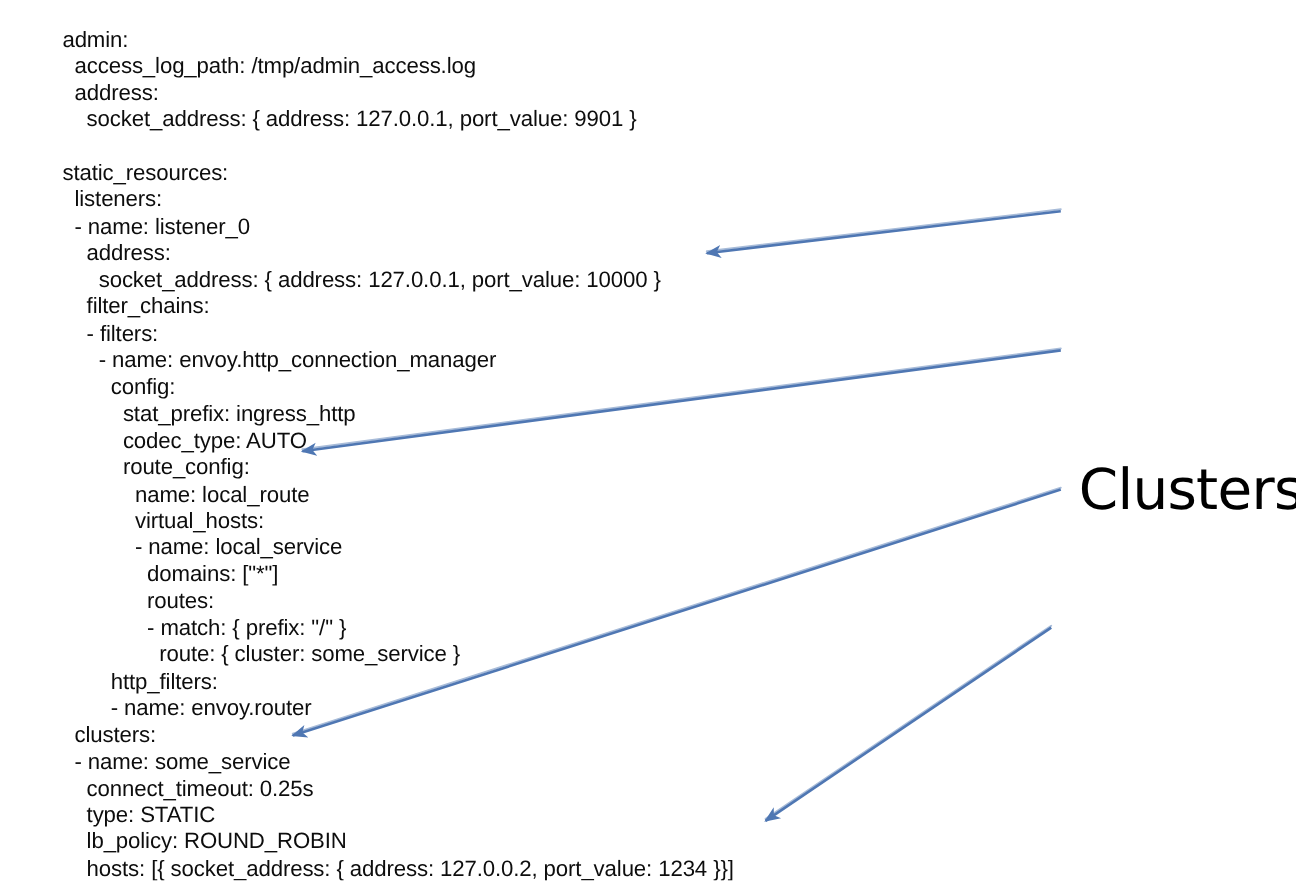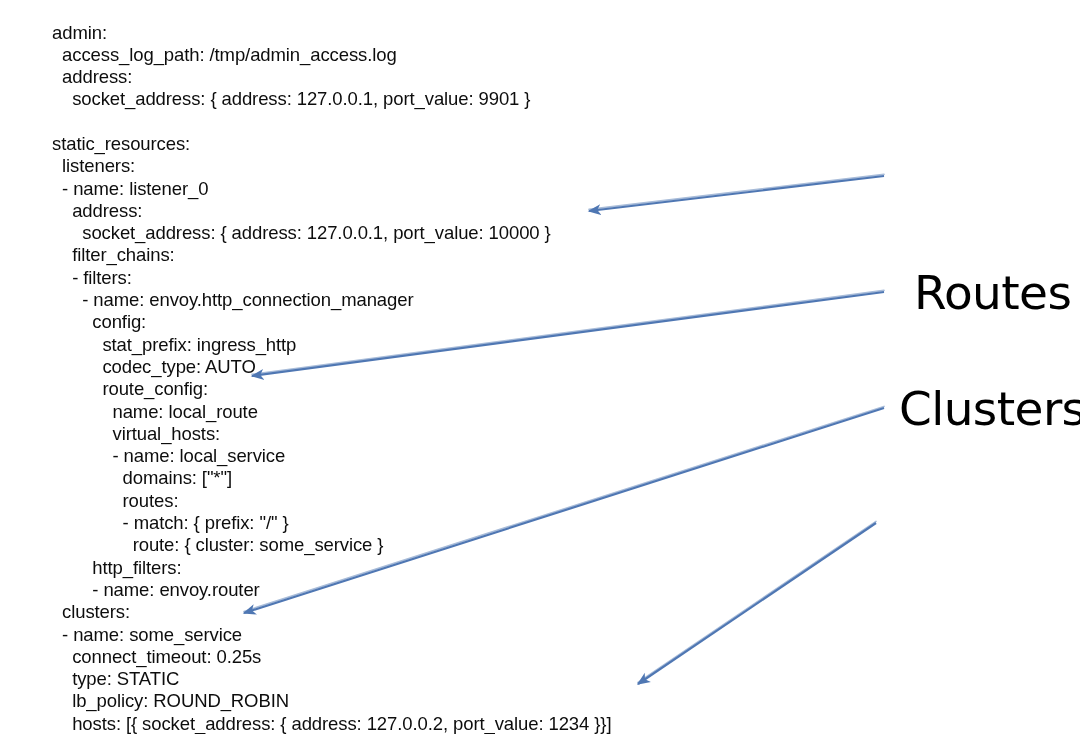--- a/index.html
+++ b/index.html
@@ -86,16 +86,15 @@
         <line x1="836" y1="176" x2="541" y2="211" stroke="#4f77b3" stroke-width="2.2" stroke-linecap="butt" marker-end="url(#ah)"></line>
         <line x1="836" y1="290.4" x2="204" y2="374.4" stroke="#a8bcd9" stroke-width="1.6" stroke-linecap="round"></line>
         <line x1="836" y1="292" x2="204" y2="376" stroke="#4f77b3" stroke-width="2.2" stroke-linecap="butt" marker-end="url(#ah)"></line>
         <line x1="836" y1="406.4" x2="196" y2="611.4" stroke="#a8bcd9" stroke-width="1.6" stroke-linecap="round"></line>
         <line x1="836" y1="408" x2="196" y2="613" stroke="#4f77b3" stroke-width="2.2" stroke-linecap="butt" marker-end="url(#ah)"></line>
         <line x1="828" y1="521.4" x2="590" y2="682.4" stroke="#a8bcd9" stroke-width="1.6" stroke-linecap="round"></line>
         <line x1="828" y1="523" x2="590" y2="684" stroke="#4f77b3" stroke-width="2.2" stroke-linecap="butt" marker-end="url(#ah)"></line>
       </g>
   </svg>
 
-  <div class="callout-label" id="label-routes">Routes</div>
   <div class="callout-label" id="label-clusters">Clusters</div>
 
 </div>
 
 </body></html>

